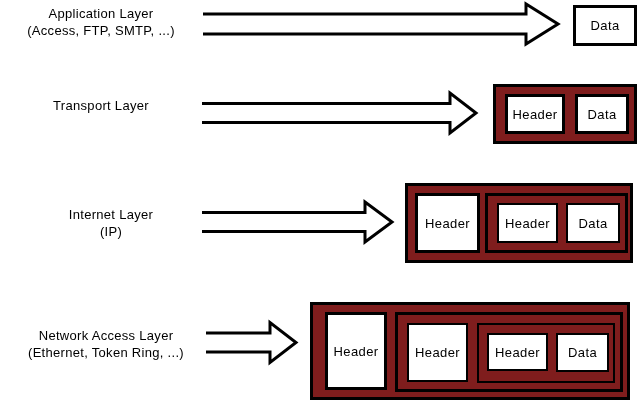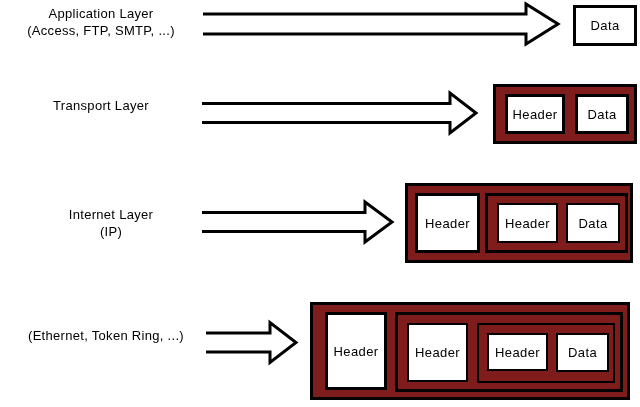--- a/index.html
+++ b/index.html
@@ -91,20 +91,21 @@
       <div class="box b2" style="left:9px;top:7px;width:61px;height:40px;">
         <span>Header</span>
       </div>
       <div class="box b2" style="left:78px;top:7px;width:54px;height:40px;">
         <span>Data</span>
       </div>
     </div>
   </div>
 
   <div class="layer-label" style="left:0px;top:327px;width:212px;">
+    <div>Network Access Layer</div>
     <div>(Ethernet, Token Ring, ...)</div>
   </div>
   <svg class="arrow" style="left:203px;top:317px;" width="97" height="51" viewBox="0 0 97 51">
     <path d="M3 16 H67 V5.5 L93 25.5 L67 45.5 V35 H3"></path>
   </svg>
   <div class="box b3 wrap" style="left:310px;top:302px;width:320px;height:98px;">
     <div class="box b3" style="left:12px;top:7px;width:62px;height:78px;">
       <span>Header</span>
     </div>
     <div class="box b3 wrap" style="left:82px;top:7px;width:228px;height:80px;">

